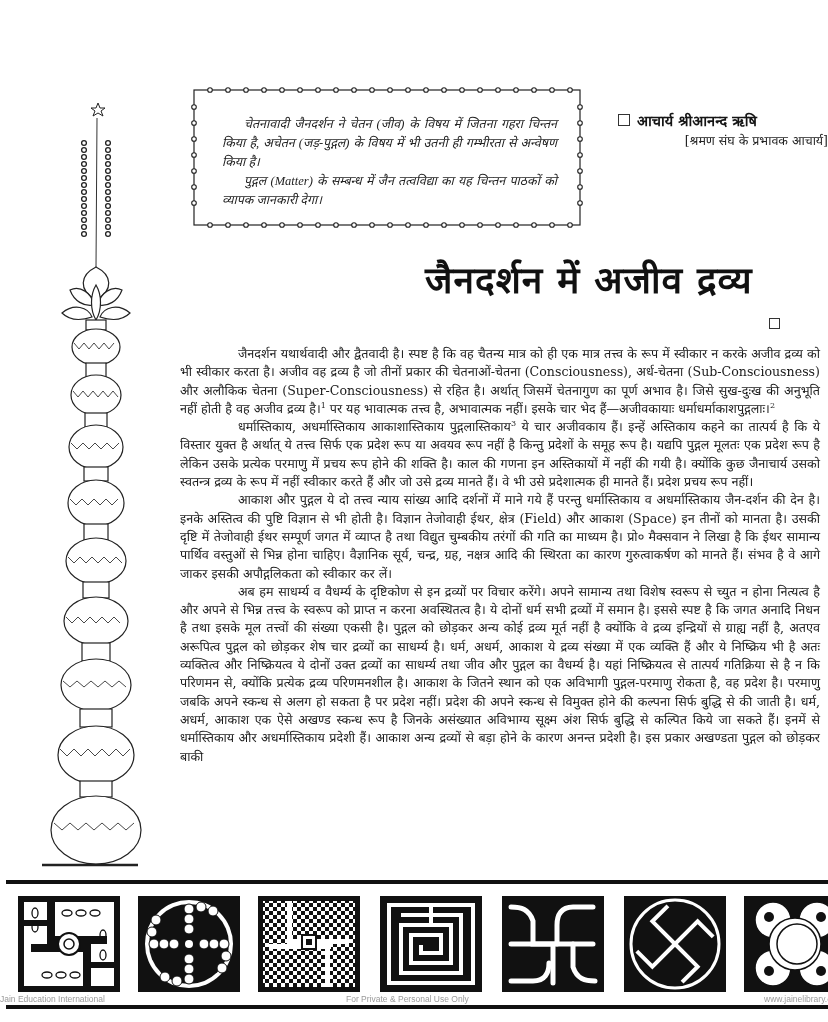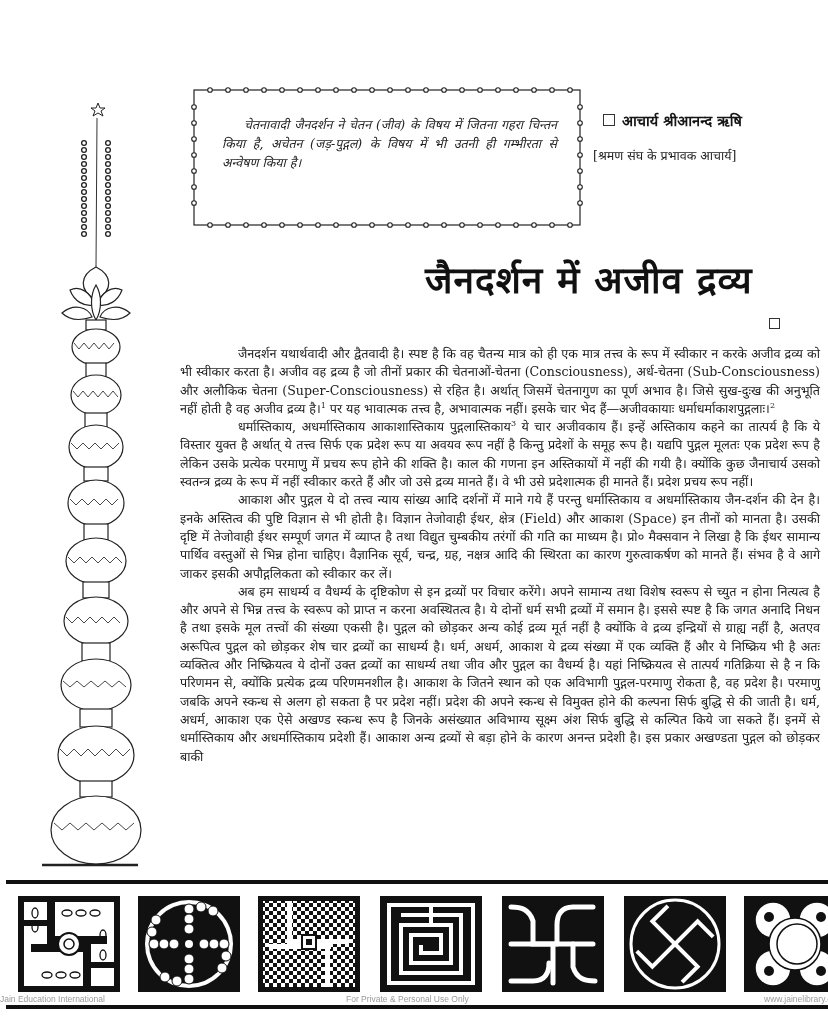--- a/index.html
+++ b/index.html
@@ -7,27 +7,27 @@
          font-family: "DejaVu Serif", "Liberation Serif", serif; color: #151515; }
 
   
   .pillar { position: absolute; left: 0; top: 95px; width: 180px; height: 780px; }
 
   
   .intro-box { position: absolute; left: 190px; top: 85px; width: 395px; height: 145px; }
   .intro-box svg.border { position: absolute; left: 0; top: 0; width: 100%; height: 100%; }
   .intro-text { position: absolute; left: 32px; top: 30px; width: 335px;
                 font-size: 12.5px; line-height: 19px; font-style: italic; color: #222; }
-  .intro-text p { margin: 0; text-indent: 22px; text-align: justify; }
-
-  
-  .author { position: absolute; left: 603px; top: 110px; width: 210px; }
+  .intro-text p { margin: 0; text-indent: 22px; text-align: justify; font-family: Liberation Serif, serif; }
+
+  
+  .author { position: absolute; left: 618px; top: 110px; width: 210px; text-align: right; }
   .author-name { font-size: 14.5px; font-weight: bold; display: flex; align-items: center; gap: 7px; }
   .square-icon { display: inline-block; width: 10px; height: 10px; border: 1.3px solid #333; }
-  .author-role { font-size: 12.5px; margin-top: 17px; margin-left: -10px; color: #222; }
+  .author-role { font-size: 12.5px; margin-top: 2px; margin-left: -10px; color: #222; }
 
   
   .title { position: absolute; left: 425px; top: 245px; font-size: 37px; font-weight: bold;
            font-family: "DejaVu Sans", "Liberation Sans", sans-serif; letter-spacing: 1px; color: #111; margin-top: 8px; }
   .title-square { position: absolute; left: 769px; top: 318px; width: 9px; height: 9px; border: 1.3px solid #333; }
 
   
   .body-text { position: absolute; left: 180px; top: 345px; width: 640px;
                font-size: 12.6px; line-height: 18.3px; text-align: justify; color: #1a1a1a; }
   .body-text p { margin: 0; text-indent: 58px; }
@@ -183,20 +183,21 @@
         <circle cx="390" cy="38" r="2.3"></circle>
         <circle cx="390" cy="54" r="2.3"></circle>
       <circle cx="390" cy="70" r="2.3"></circle>
         <circle cx="390" cy="86" r="2.3"></circle>
         <circle cx="390" cy="102" r="2.3"></circle>
       <circle cx="390" cy="118" r="2.3"></circle>
     </g>
   </svg>
   <div class="intro-text">
     <p>चेतनावादी जैनदर्शन ने चेतन (जीव) के विषय में जितना गहरा चिन्तन किया है, अचेतन (जड़-पुद्गल) के विषय में भी उतनी ही गम्भीरता से अन्वेषण किया है।</p>
+    <p>पुद्गल (Matter) के सम्बन्ध में जैन तत्वविद्या का यह चिन्तन पाठकों को व्यापक जानकारी देगा।</p>
   </div>
 </div>
 
 <div class="author">
   <div class="author-name">
     <span class="square-icon"></span>
     <span>आचार्य श्रीआनन्द ऋषि</span>
   </div>
   <div class="author-role">[श्रमण संघ के प्रभावक आचार्य]</div>
 </div>

